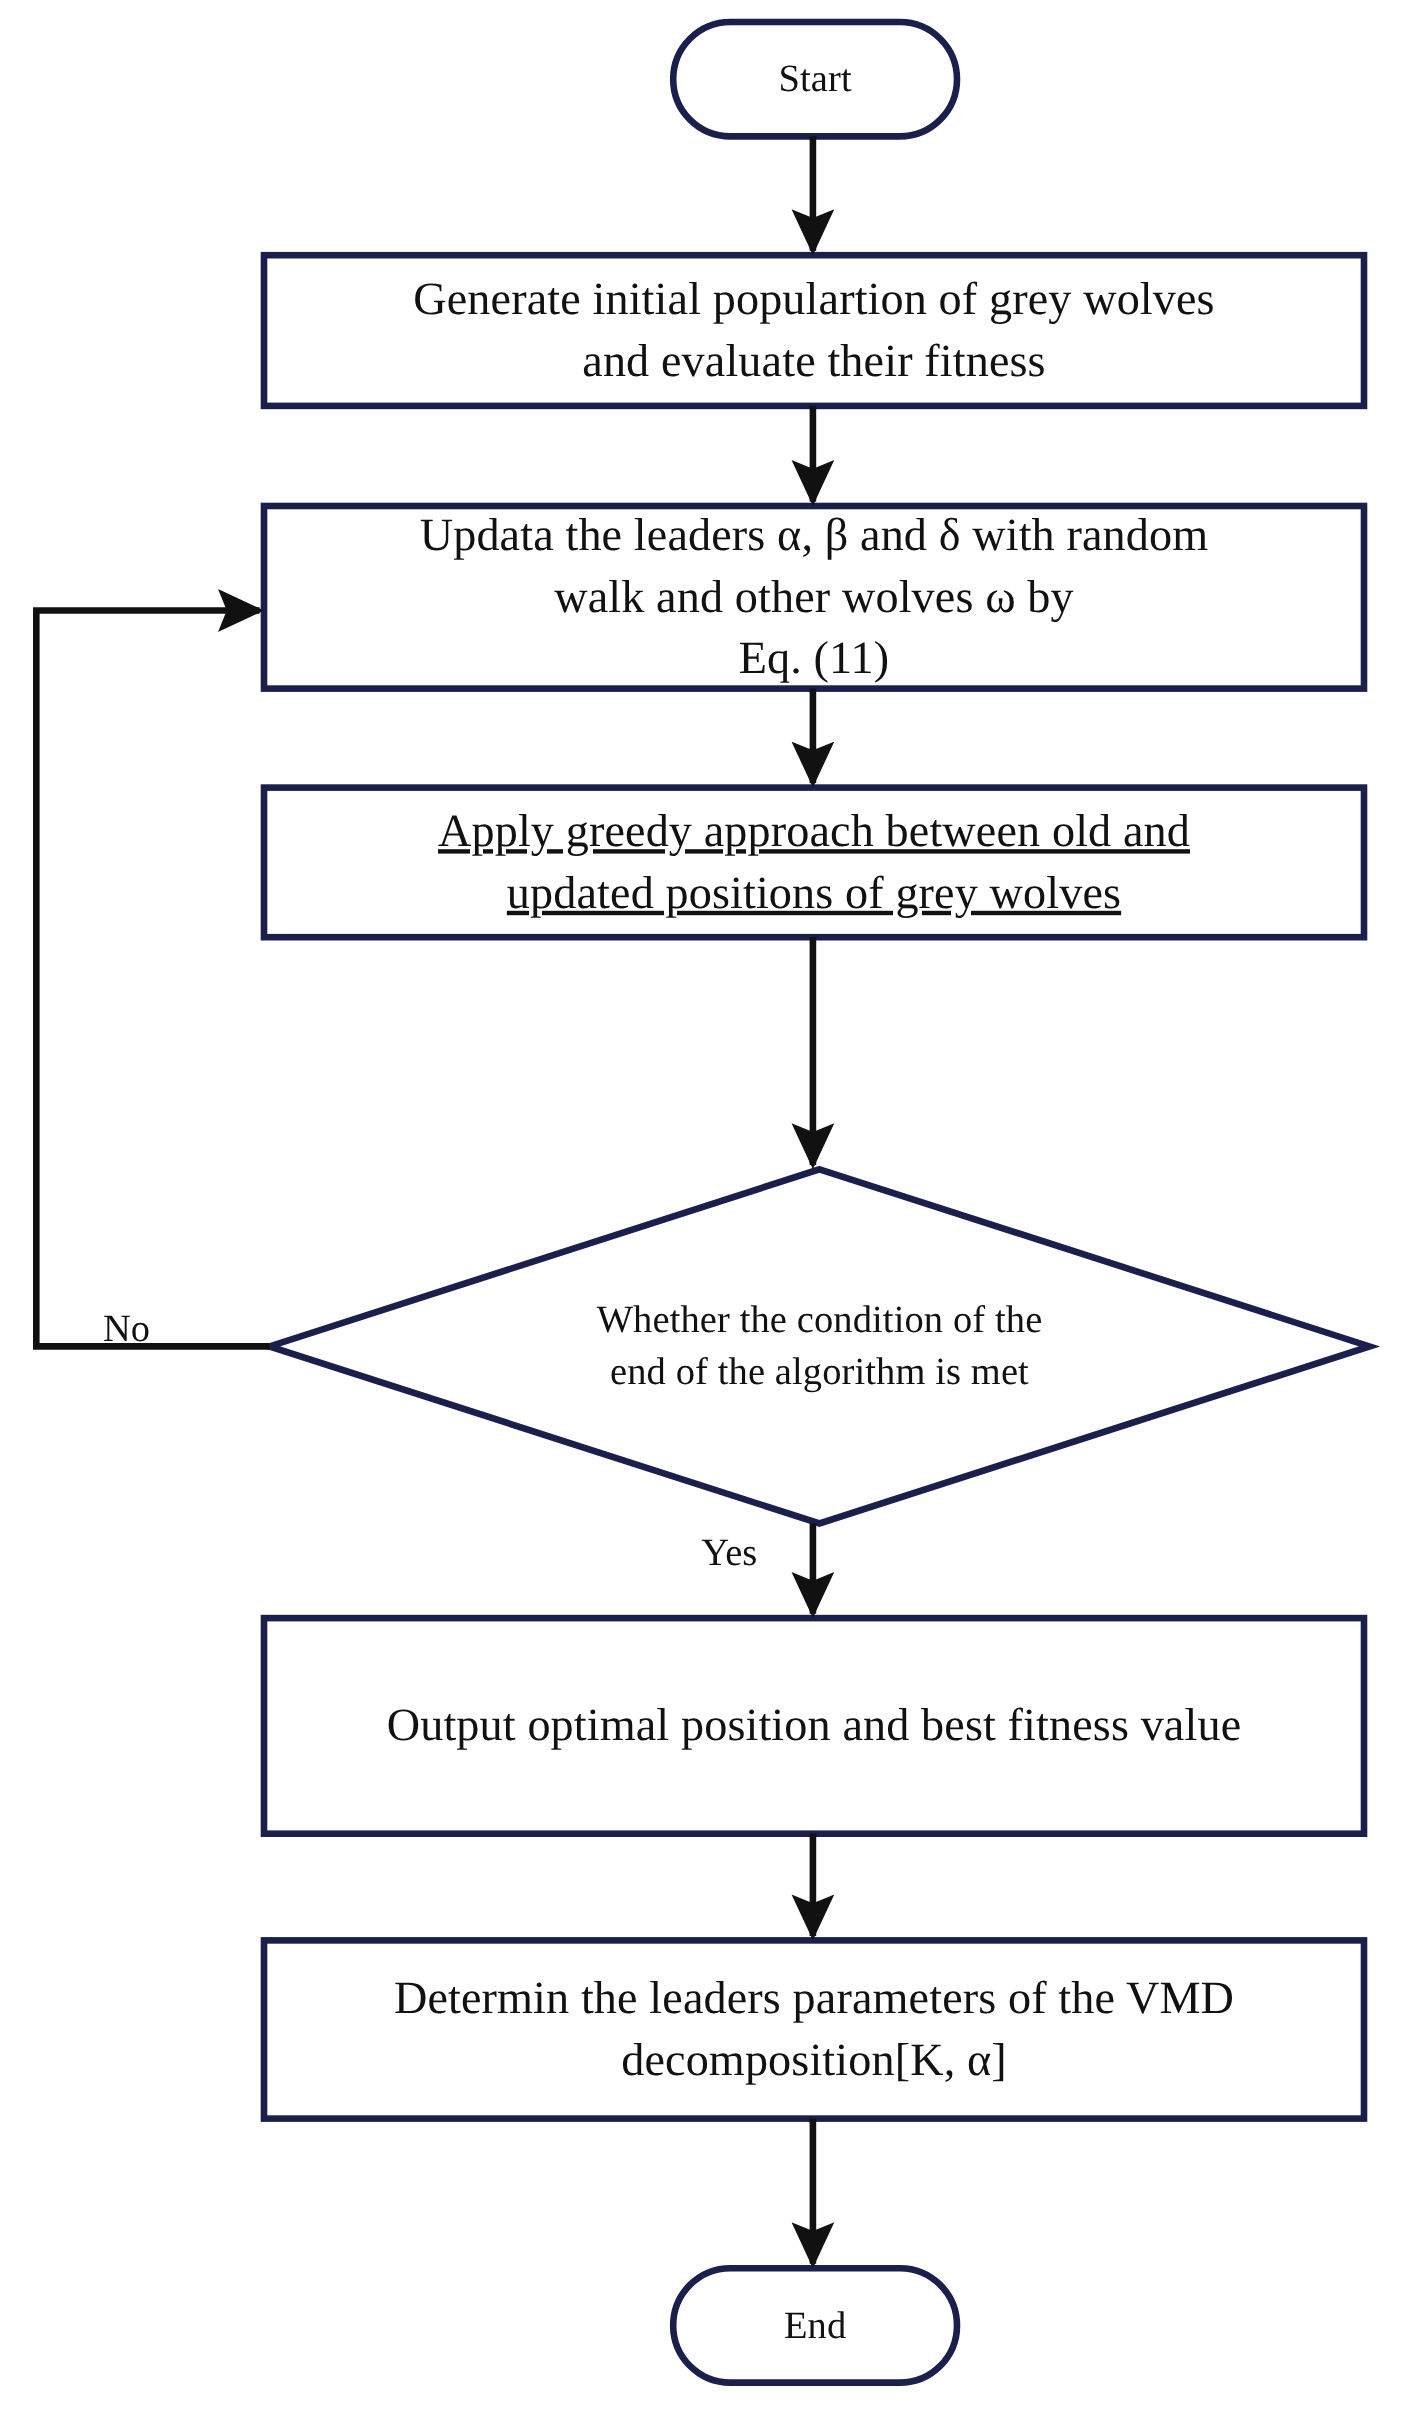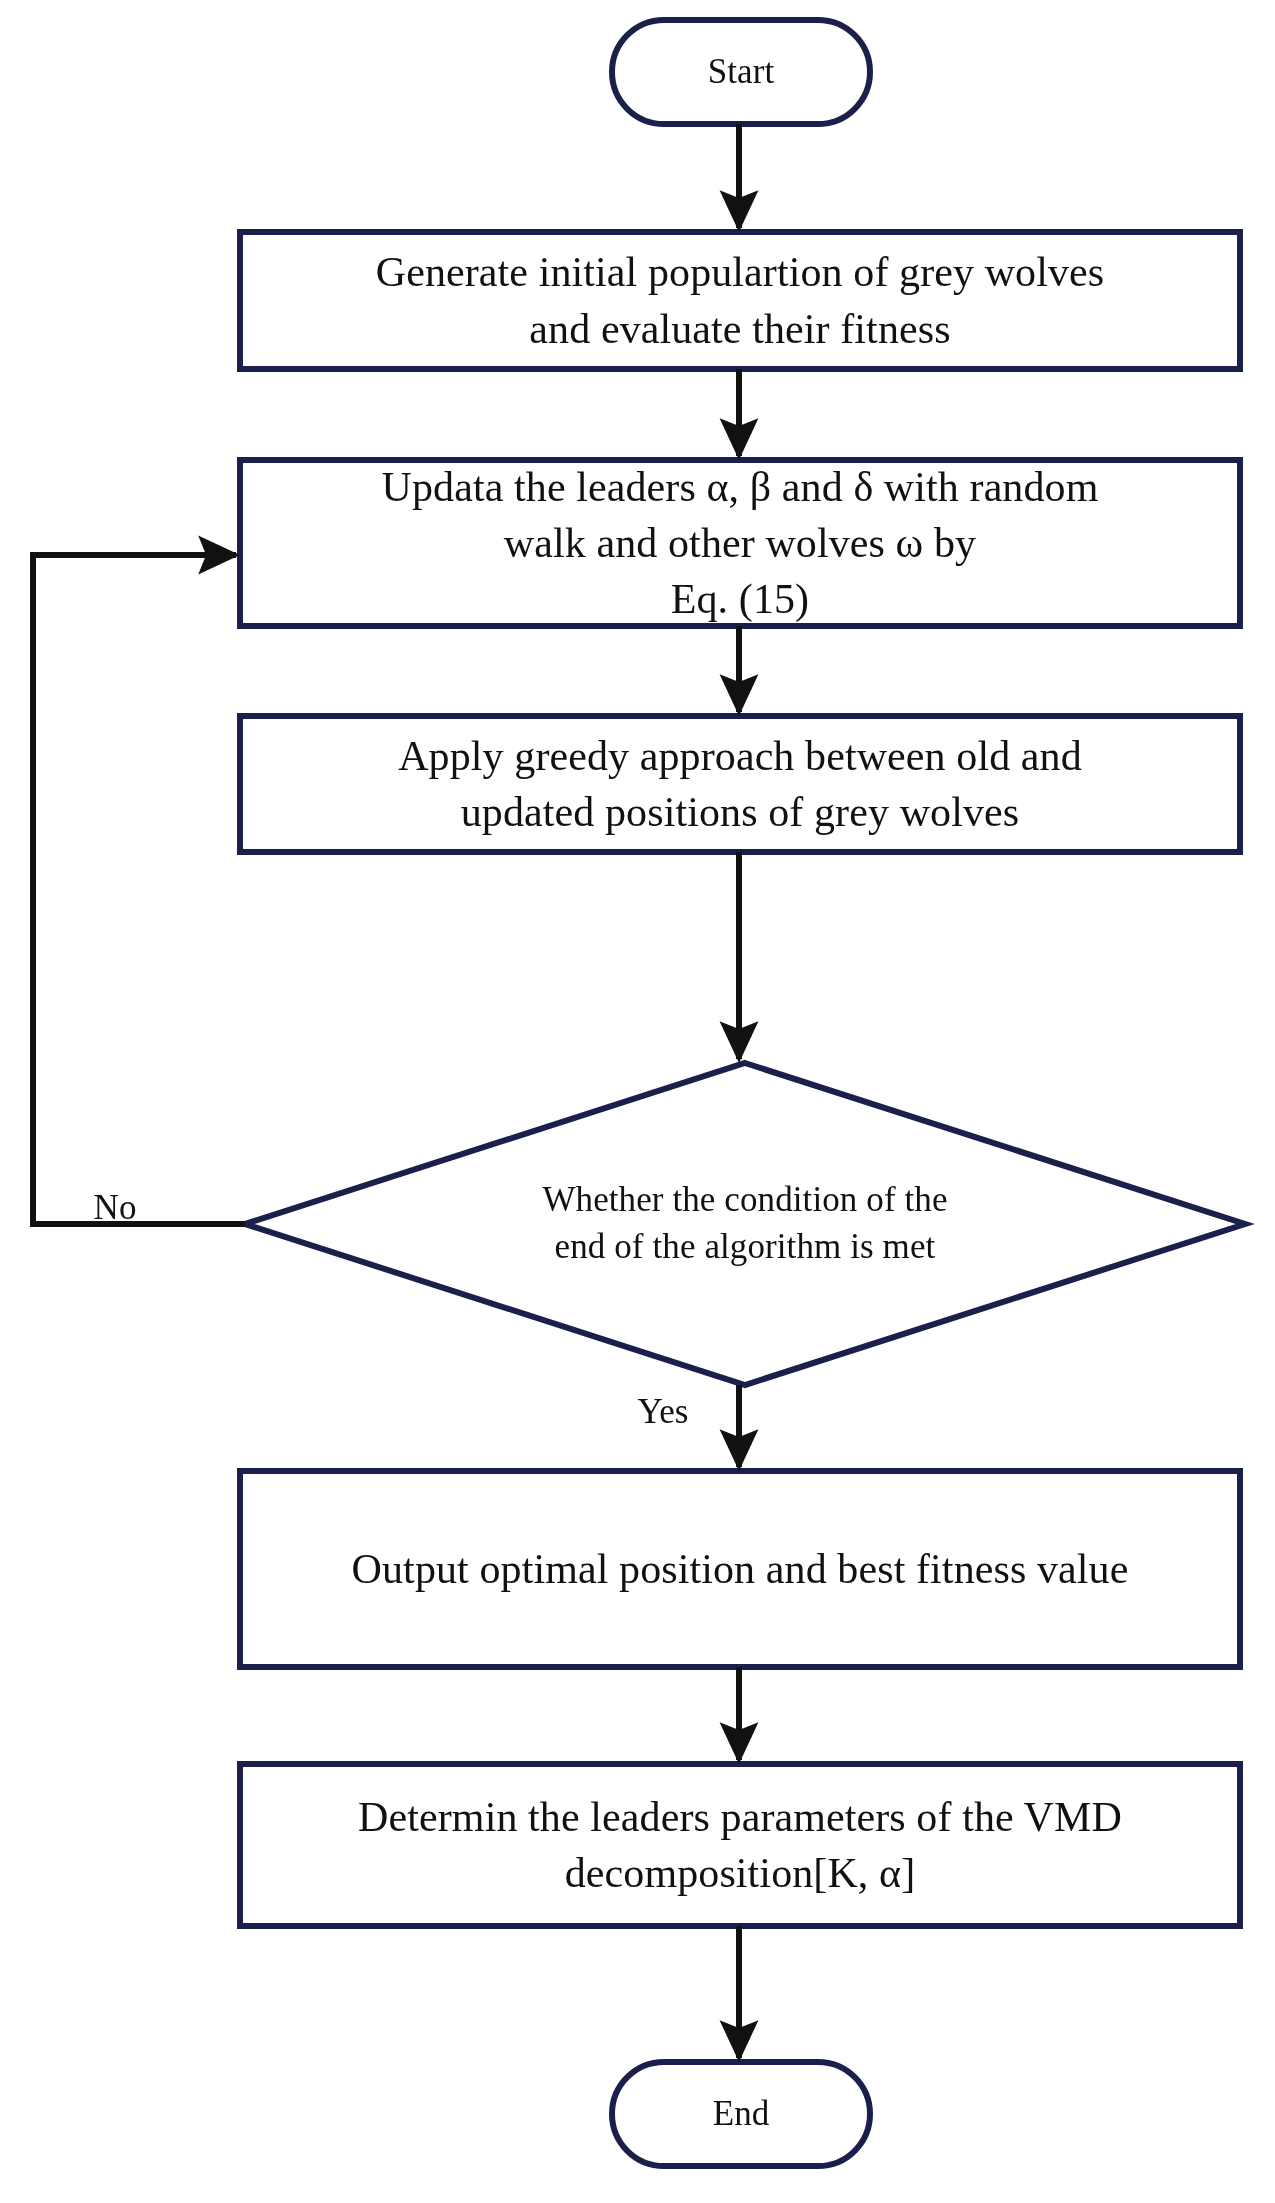--- a/index.html
+++ b/index.html
@@ -73,23 +73,23 @@
     <line x1="739" y1="1926" x2="739" y2="2058" stroke="#111111" stroke-width="6" marker-end="url(#arrow)"></line>
   </svg>
 
   <div class="node-text term-text" style="left:612px;top:20px;width:258px;height:104px;">Start</div>
 
   <div class="node-text proc-text" style="left:246px;top:232px;width:988px;height:137px;">Generate initial populartion of grey wolves
 and evaluate their fitness</div>
 
   <div class="node-text proc-text" style="left:246px;top:460px;width:988px;height:166px;">Updata the leaders α, β and δ with random
 walk and other wolves ω by
-Eq. (15)</div>
+Eq. (11)</div>
 
-  <div class="node-text proc-text" style="left:246px;top:716px;width:988px;height:136px;">Apply greedy approach between old and
+  <div class="node-text proc-text" style="left:246px;top:716px;width:988px;height:136px;text-decoration:underline;">Apply greedy approach between old and
 updated positions of grey wolves</div>
 
   <div class="node-text proc-text" style="left:246px;top:1471px;width:988px;height:196px;">Output optimal position and best fitness value</div>
 
   <div class="node-text diamond-text" style="left:395px;top:1110px;width:700px;height:228px;">Whether the condition of the
 end of the algorithm is met</div>
 
   <div class="node-text proc-text" style="left:246px;top:1764px;width:988px;height:162px;">Determin the leaders parameters of the VMD
 decomposition[K, α]</div>
 

